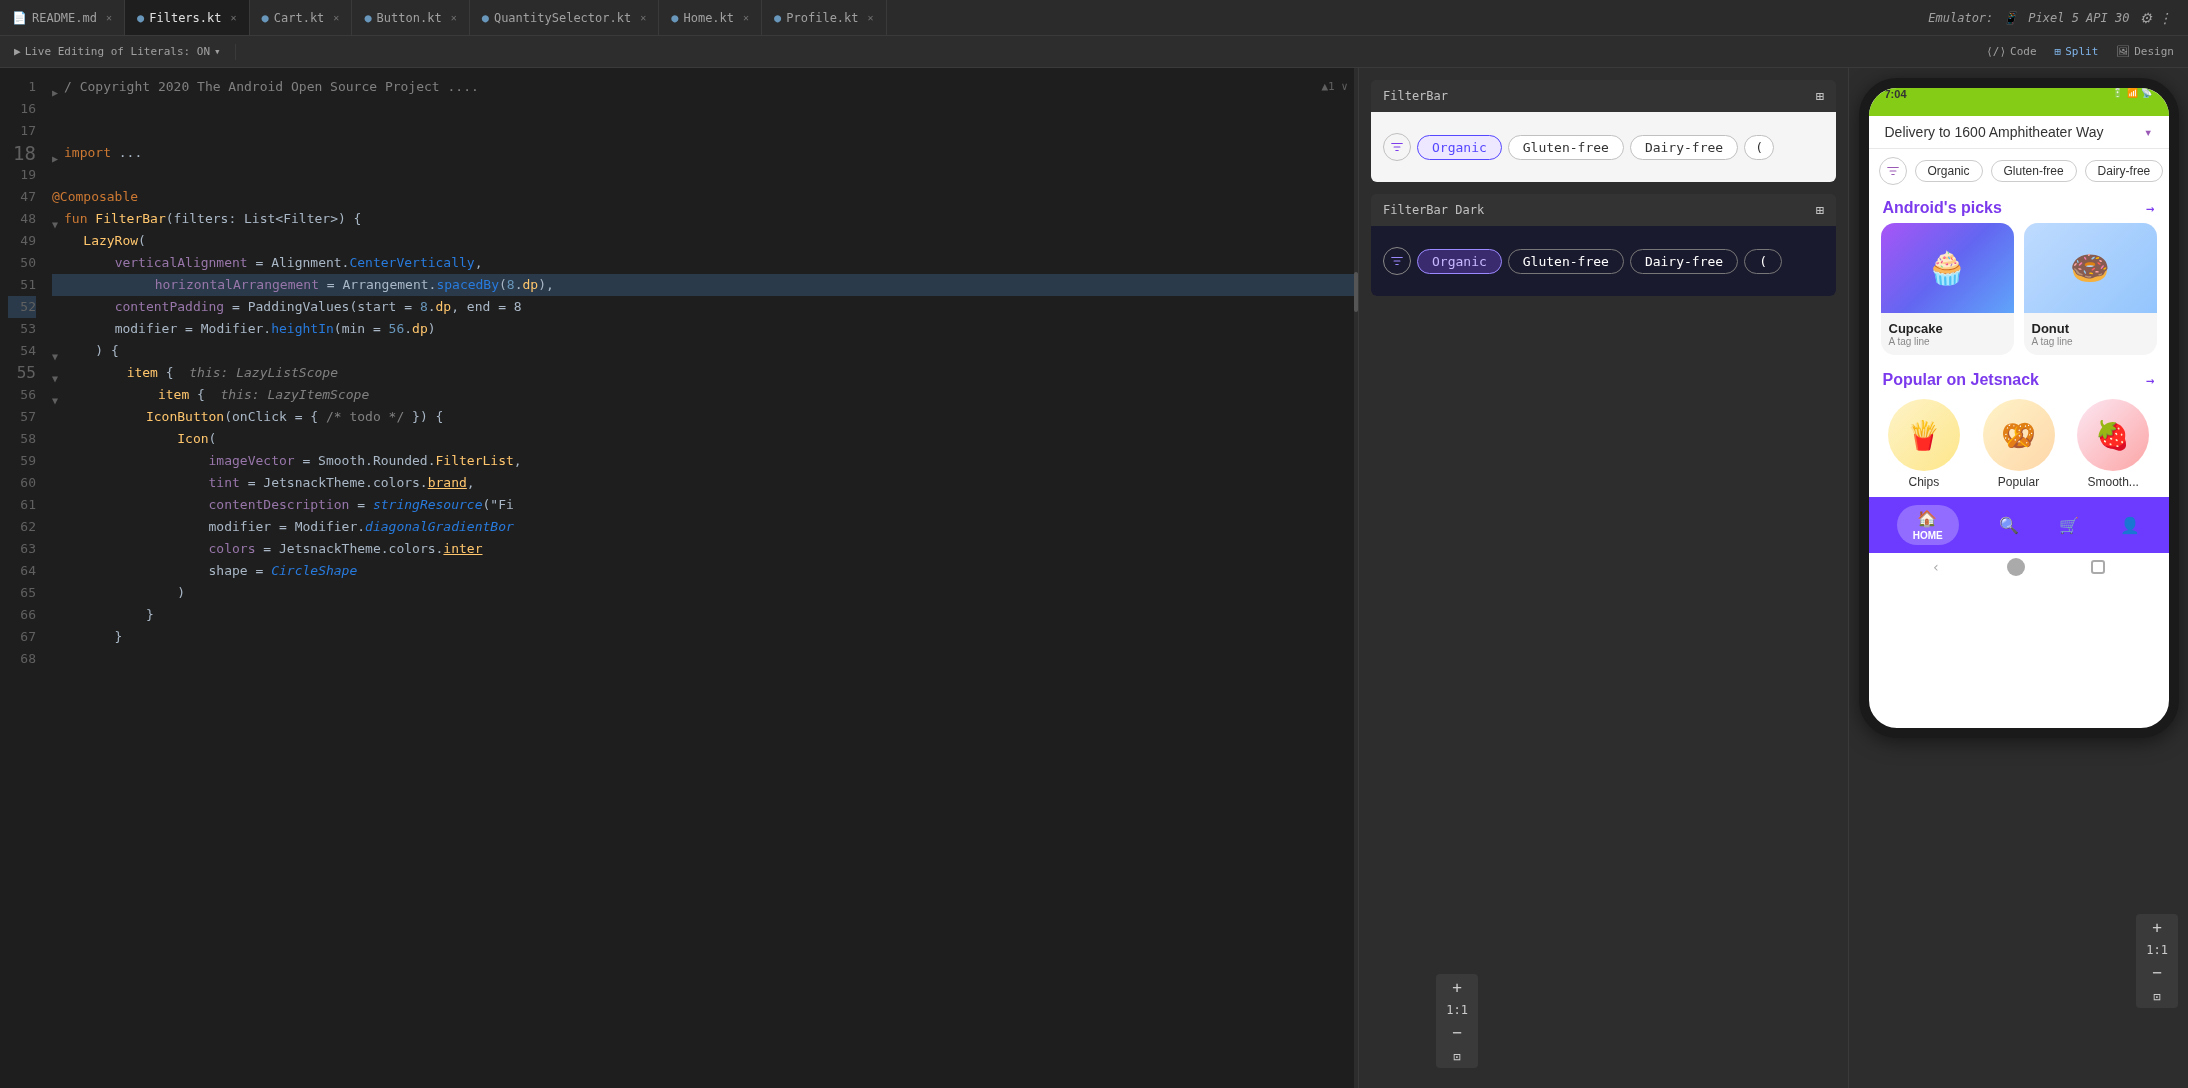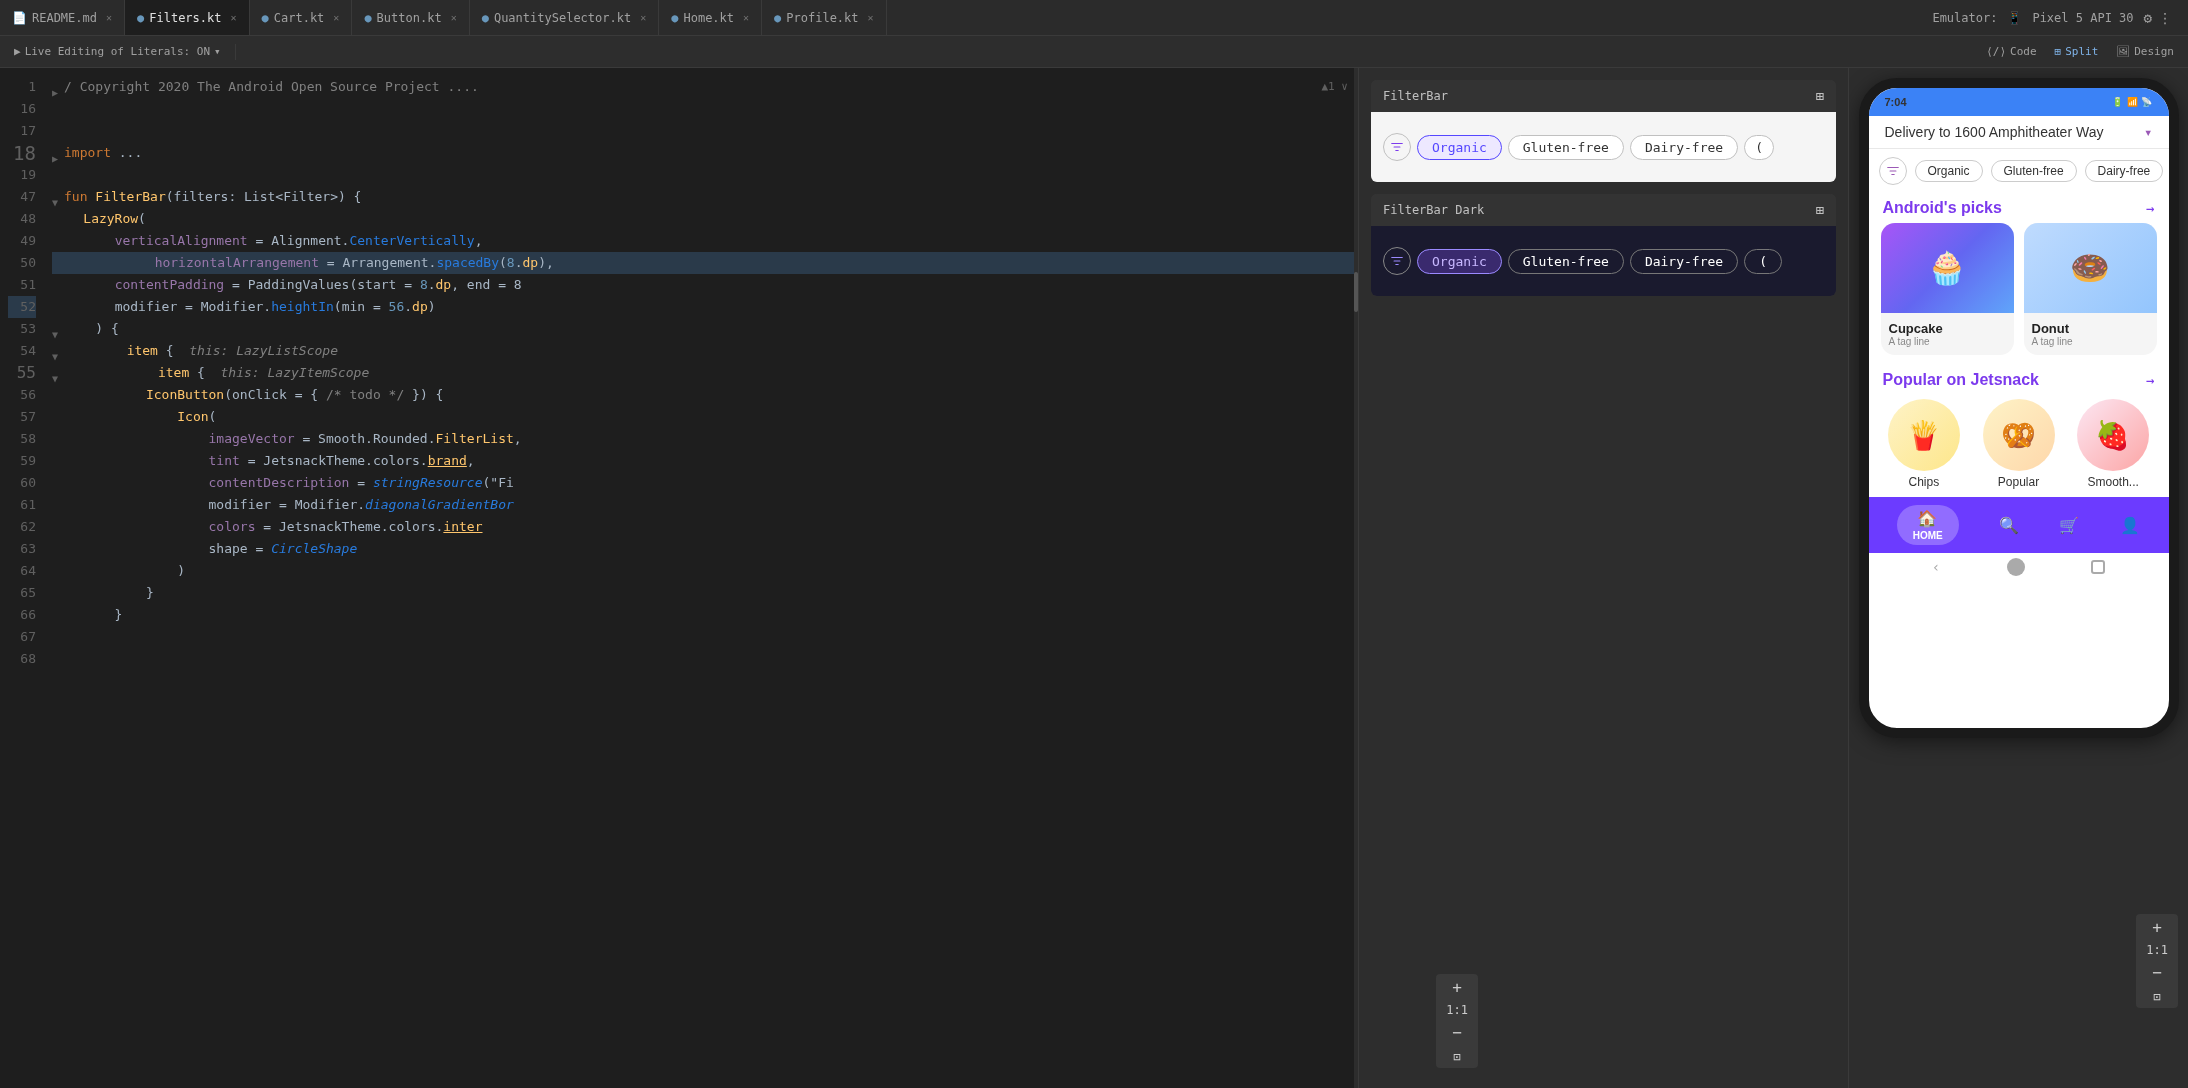--- a/index.html
+++ b/index.html
@@ -49,20 +49,21 @@
       margin-left: 4px;
       color: #707070;
     }
     .top-bar-right {
       display: flex;
       align-items: center;
       gap: 10px;
       padding: 0 16px;
       font-size: 12px;
       color: #a0a0a0;
+      font-style: italic;
     }
     .top-bar-icons {
       display: flex;
       gap: 6px;
       font-size: 14px;
     }
 
     
     .toolbar {
       height: 32px;
@@ -288,23 +289,23 @@
       border: 10px solid #1a1a1a;
       overflow: hidden;
       position: relative;
       display: flex;
       flex-direction: column;
       box-shadow: 0 4px 20px rgba(0,0,0,0.5);
     }
 
     .phone-notch-bar {
       height: 28px;
-      background: #3b82f6;
-      display: flex;
-      align-items: center;
+      background: #84cc16;
+      display: flex;
+      align-items: flex-start;
       justify-content: space-between;
       padding: 0 16px;
       flex-shrink: 0;
     }
     .phone-time {
       font-size: 11px;
       font-weight: 600;
       color: #333;
       font-family: sans-serif;
     }
@@ -639,20 +640,23 @@
         <span style="margin-left:auto; margin-right:10px; color:#606060; font-size:11px;">▲1 ∨</span>
       </div>
       <div class="code-line"></div>
       <div class="code-line"></div>
       <div class="code-line">
         <span class="fold-icon">▶</span>
         <span class="kw-keyword">import </span><span class="kw-plain">...</span>
       </div>
       <div class="code-line"></div>
       <div class="code-line">
+        <span class="kw-annotation">@Composable</span>
+      </div>
+      <div class="code-line">
         <span class="fold-icon">▼</span>
         <span class="kw-keyword">fun </span><span class="kw-function">FilterBar</span><span class="kw-plain">(</span><span class="kw-parameter">filters</span><span class="kw-plain">: List&lt;Filter&gt;) {</span>
       </div>
       <div class="code-line">
         <span class="kw-plain">    </span><span class="kw-function">LazyRow</span><span class="kw-plain">(</span>
       </div>
       <div class="code-line">
         <span class="kw-plain">        </span><span class="kw-purple">verticalAlignment</span><span class="kw-plain"> = Alignment.</span><span class="kw-teal">CenterVertically</span><span class="kw-plain">,</span>
       </div>
       <div class="code-line highlighted">

